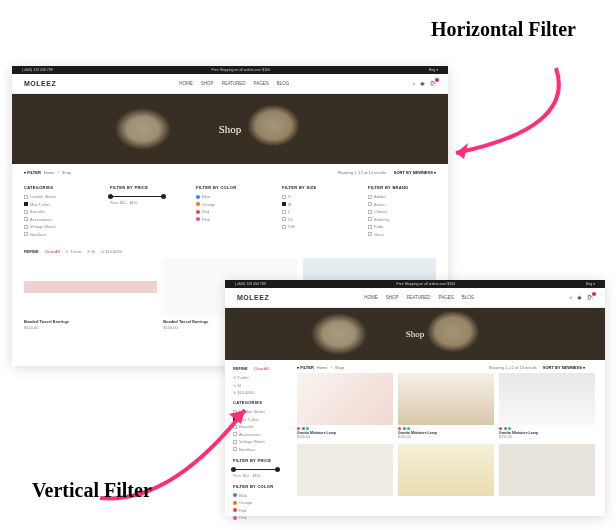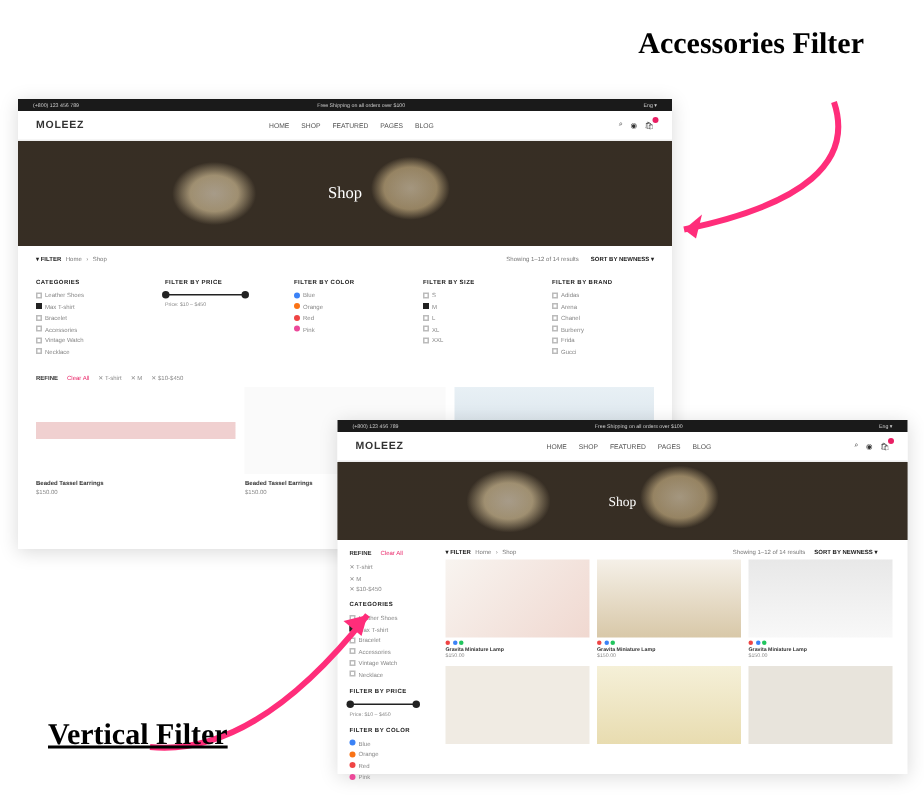--- a/index.html
+++ b/index.html
@@ -1,20 +1,20 @@
 <!DOCTYPE html>
 <html><head>
 <meta charset="utf-8">
 <style>
   * { box-sizing: border-box; margin: 0; padding: 0; }
   body { font-family: Arial, sans-serif; background: #fff; width: 616px; height: 530px; position: relative; overflow: hidden; }
   
   .label { font-family: Georgia, serif; font-size: 20px; font-weight: bold; position: absolute; z-index: 30; }
   .label.horiz { top: 18px; right: 40px; }
-  .label.vert { bottom: 28px; left: 32px; text-decoration: underline; }
+  .label.vert { bottom: 28px; left: 32px; }
   
   
   .arrow { position: absolute; z-index: 29; }
   .arrow svg { display: block; }
   
   
   .screenshot { position: absolute; background: #fff; box-shadow: 0 2px 12px rgba(0,0,0,0.15); font-size: 5px; color: #333; }
   .screenshot.s1 { top: 66px; left: 12px; width: 436px; height: 300px; z-index: 10; }
   .screenshot.s2 { top: 280px; left: 225px; width: 380px; height: 236px; z-index: 20; }
   
@@ -81,21 +81,21 @@
   .gname { font-size: 3.5px; font-weight: bold; }
   .gprice { font-size: 3.5px; color: #888; }
   .s2 .toolbar { padding: 5px 10px 3px 0; }
   
   .cart-badge { position: relative; }
   .cart-badge::after { content:''; position:absolute; top:-2px; right:-3px; width:4px; height:4px; background:#e91e63; border-radius:50%; }
 </style>
 </head>
 <body>
 
-<div class="label horiz">Accessories Filter</div>
+<div class="label horiz">Horizontal Filter</div>
 <div class="label vert">Vertical Filter</div>
 
 <div class="arrow" style="top:58px; right:30px;">
   <svg width="160" height="110">
       <path d="M130 10 Q 150 70 30 95" stroke="#ff2d7a" stroke-width="4" fill="none"></path>
       <path d="M30 95 l12 -10 l-4 16 z" fill="#ff2d7a"></path>
     </svg>
 </div>
 <div class="arrow" style="bottom:20px; left:90px;">
   <svg width="170" height="120">

